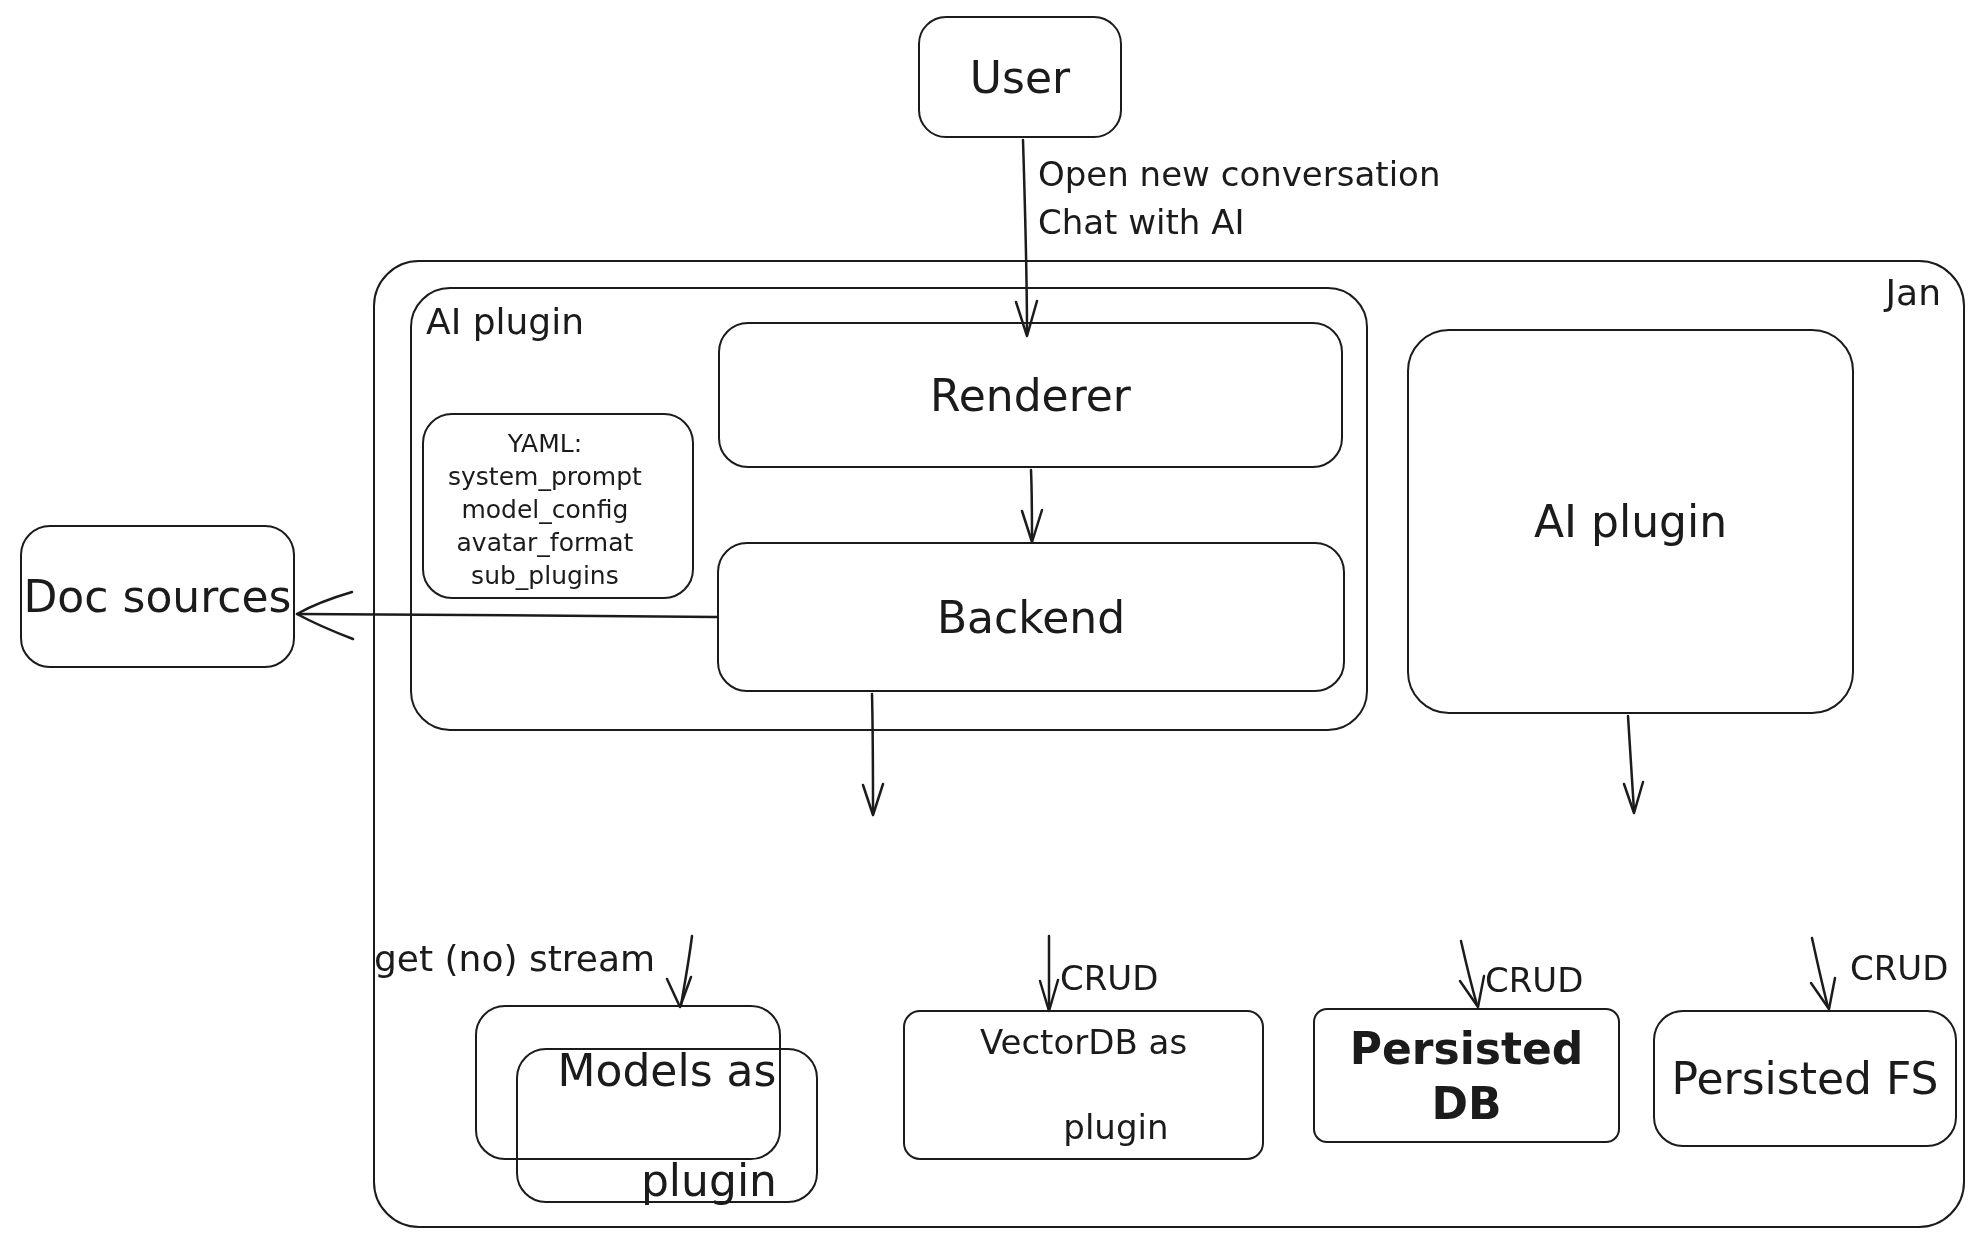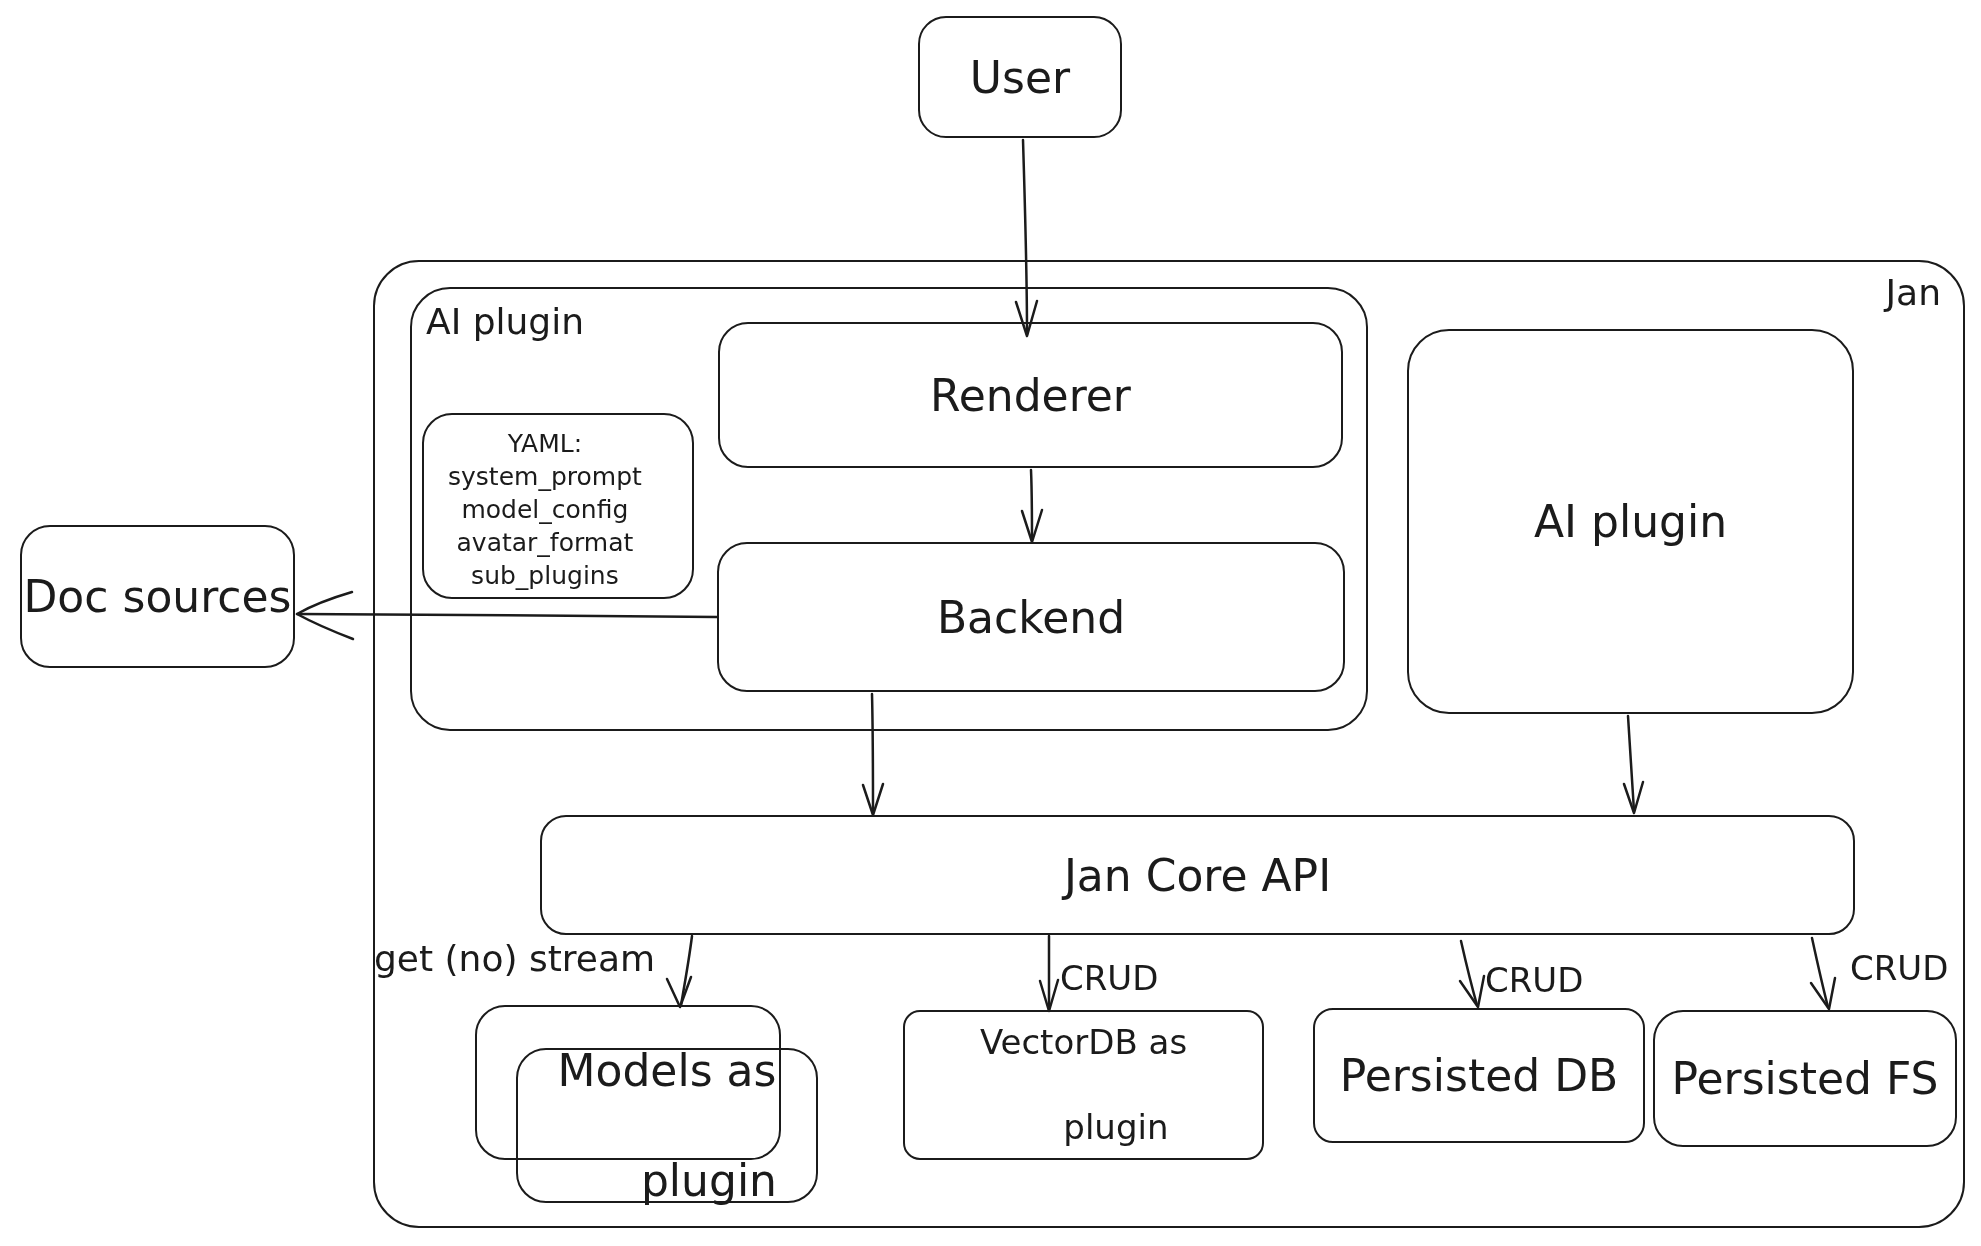--- a/index.html
+++ b/index.html
@@ -110,43 +110,44 @@
   </div>
 
   <div class="box z2" style="left:20px; top:525px; width:275px; height:143px; border-radius:30px;">
     <span class="lbl">Doc sources</span>
   </div>
 
   <div class="box z2" style="left:1407px; top:329px; width:447px; height:385px; border-radius:42px;">
     <span class="lbl">AI plugin</span>
   </div>
 
-  <div class="box z2" style="left:540px; top:815px; width:1315px; height:120px; border-radius:26px;">
-    <span class="lbl">Jan Core API</span>
-  </div>
 
   <div class="box z2" style="left:475px; top:1005px; width:306px; height:155px; border-radius:30px;"></div>
   <div class="box z3" style="left:516px; top:1048px; width:302px; height:155px; border-radius:30px; background:transparent;">
     <span class="lbl"><span>Models as</span><br>
       <span>plugin</span></span>
   </div>
 
   <div class="box z2" style="left:903px; top:1010px; width:361px; height:150px; border-radius:17px;">
     <span class="lbl" style="font-size:34px;"><span>VectorDB as</span><br>
       <span>plugin</span></span>
   </div>
 
-  <div class="box z2" style="left:1313px; top:1008px; width:332px; height:135px; border-radius:20px;">
+  <div class="box z2" style="left:1313px; top:1008px; width:307px; height:135px; border-radius:14px;font-weight:bold;">
     <span class="lbl">Persisted DB</span>
   </div>
 
   <div class="box z2" style="left:1653px; top:1010px; width:304px; height:137px; border-radius:30px;text-align:right;">
     <span class="lbl">Persisted FS</span>
   </div>
 
+  <div class="edge-label" style="left:1038px; top:150px; line-height:48px;">
+    <div>Open new conversation</div>
+    <div>Chat with AI</div>
+  </div>
 
   <div class="edge-label" style="left:374px; top:938px; font-size:36px;">get (no) stream</div>
 
   <div class="edge-label" style="left:1060px; top:958px;">CRUD</div>
 
   <div class="edge-label" style="left:1485px; top:960px;">CRUD</div>
 
   <div class="edge-label" style="left:1850px; top:948px;">CRUD</div>
 
   <svg id="arrows" width="1981" height="1246" viewBox="0 0 1981 1246">

